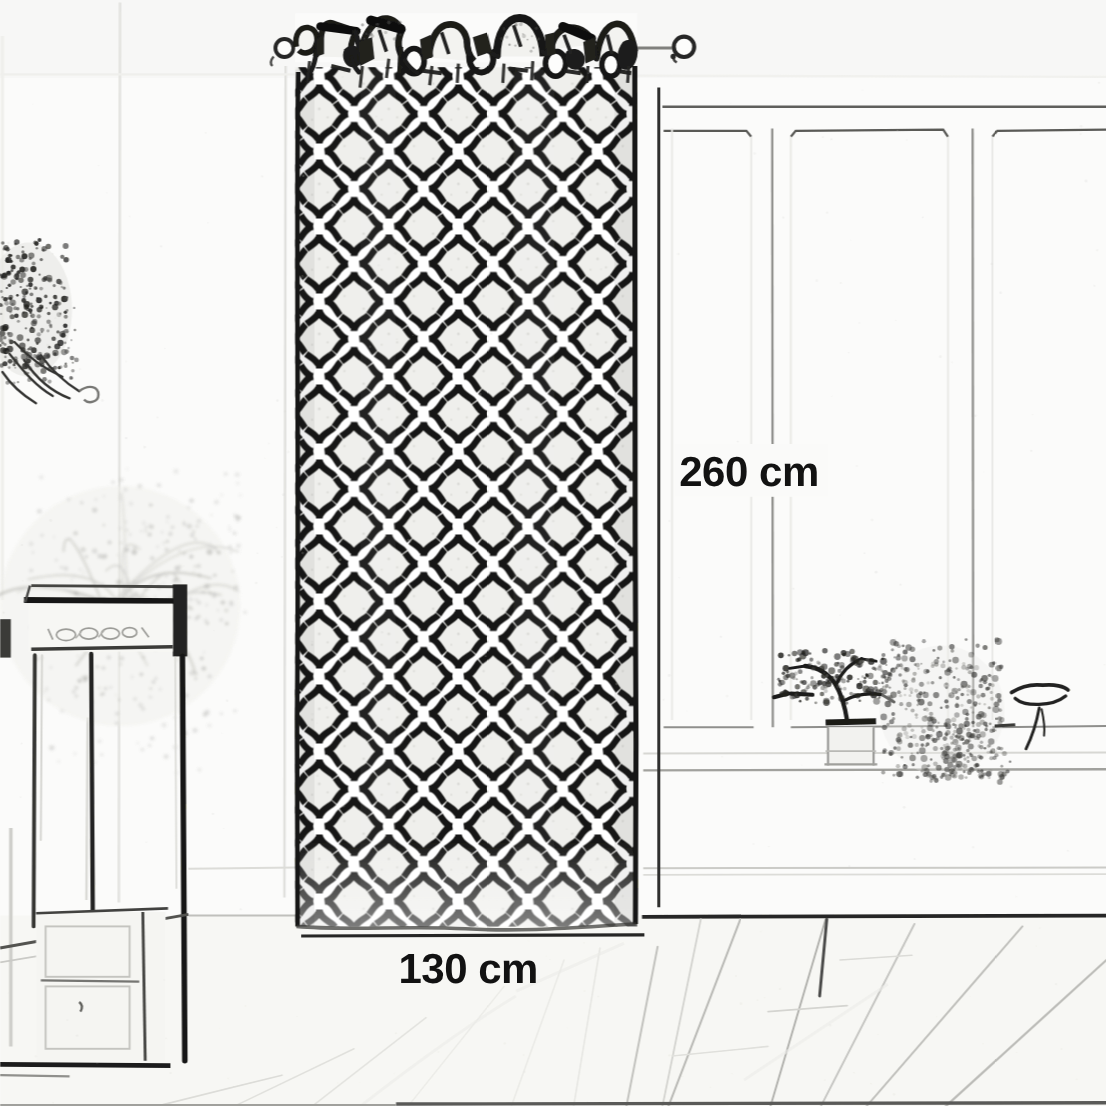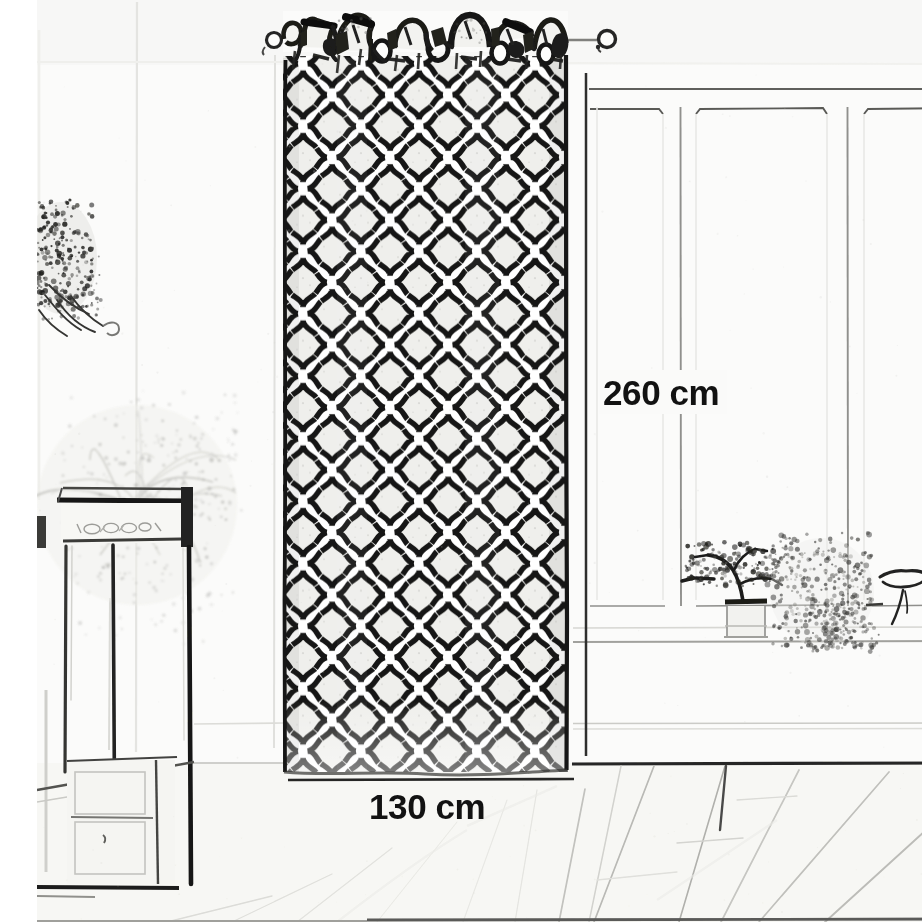--- a/index.html
+++ b/index.html
@@ -1,14 +1,14 @@
 <!DOCTYPE html>
 <html><head><meta charset="utf-8"><style>
 html,body{margin:0;padding:0;background:#ffffff;}
-#stage{width:738px;height:922px;position:relative;font-family:"Liberation Sans", sans-serif;padding-left:37px;}
+#stage{width:738px;height:922px;position:relative;font-family:"Liberation Sans", sans-serif;}
 </style></head><body>
 <div id="stage">
 <svg width="922" height="922" viewBox="0 0 922 922" xmlns="http://www.w3.org/2000/svg">
 <defs>
 <path id="motif" d="M 0,-24.3 C 0.76,-17.5 8.2,-15 11.7,-11.7 C 15,-8.2 17.5,-0.76 24.5,0 C 17.5,0.76 15,8.2 11.7,11.7 C 8.2,15 0.76,17.5 0,24.3 C -0.76,17.5 -8.2,15 -11.7,11.7 C -15,8.2 -17.5,-0.76 -24.5,0 C -17.5,-0.76 -15,-8.2 -11.7,-11.7 C -8.2,-15 -0.76,-17.5 0,-24.3 Z"></path>
 <pattern id="trellis" x="237" y="63.75" width="58" height="62.5" patternUnits="userSpaceOnUse">
   <rect width="58" height="62.5" fill="#ffffff"></rect>
   <g fill="#efefec" stroke="#161615" stroke-width="5.5" stroke-dasharray="20 0.9 14 1.2 16 0.7">
     <use href="#motif" x="0" y="0"></use>
     <use href="#motif" x="58" y="0"></use>

